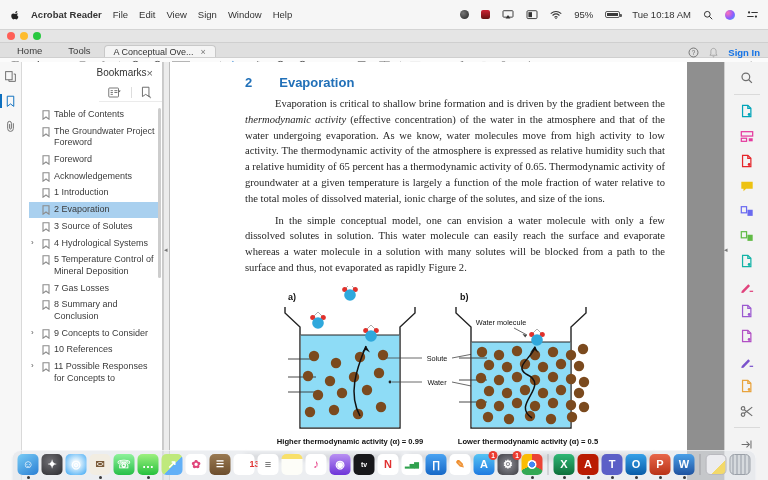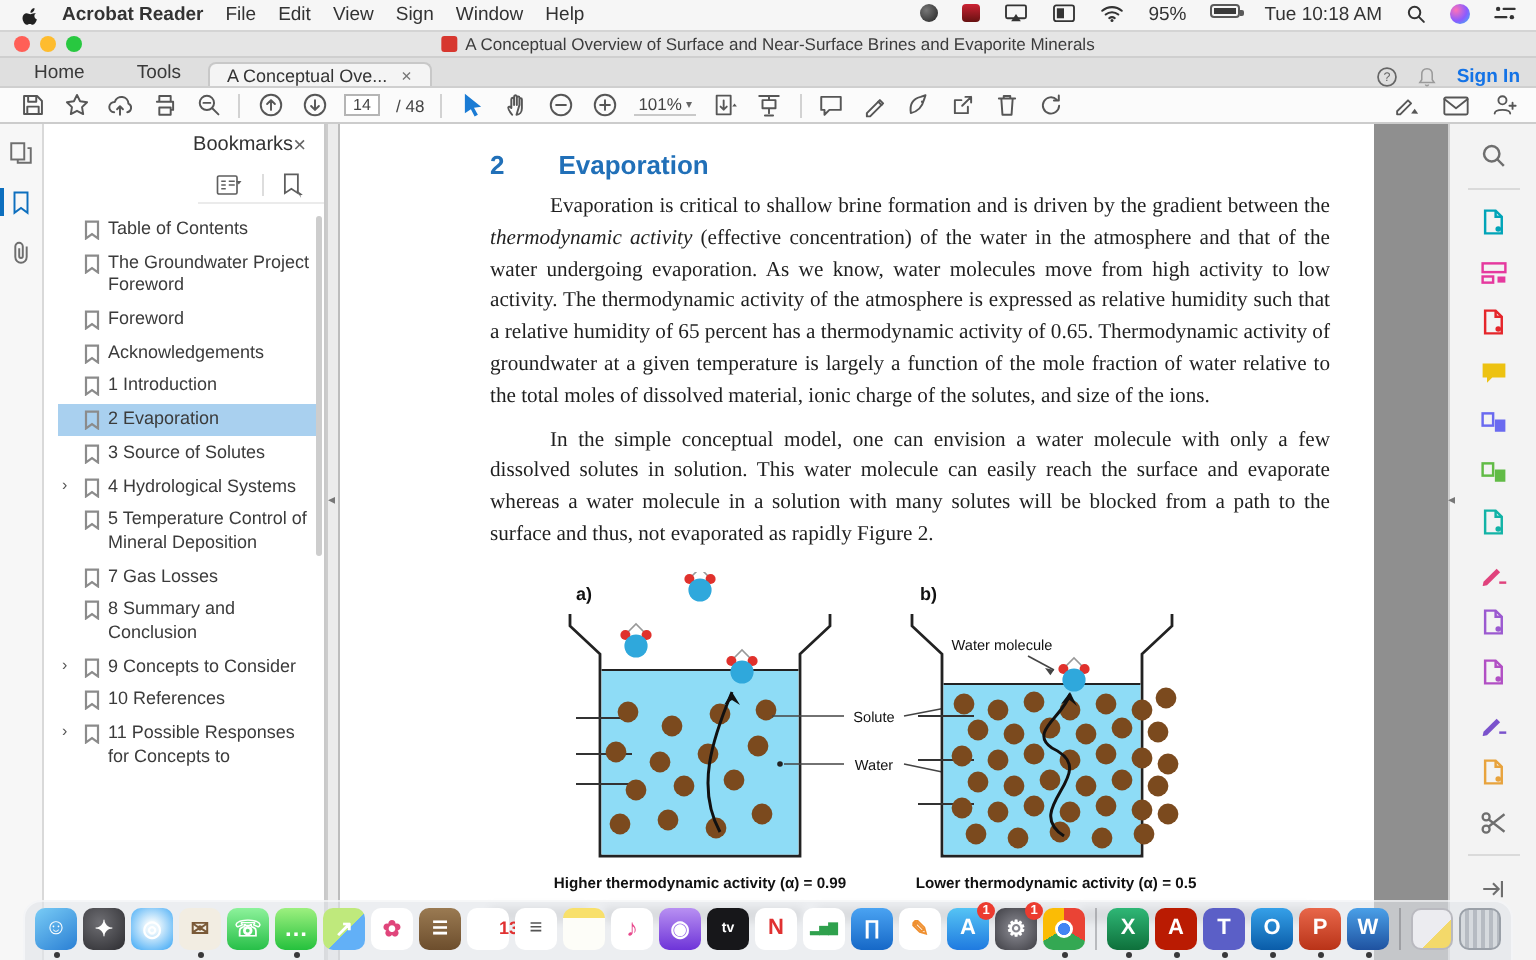--- a/index.html
+++ b/index.html
@@ -1,24 +1,24 @@
 <!DOCTYPE html>
 <html><head>
 <meta charset="utf-8">
 <style>
   * { margin:0; padding:0; box-sizing:border-box; }
   html,body { width:768px; height:480px; overflow:hidden; }
   body { position:relative; font-family:"Liberation Sans",sans-serif; background:#8f8f8f; color:#333; }
   svg { display:block; }
 
   
-  .menubar { height:16px; background:#f6f6f6; border-bottom:1px solid #d4d4d4; display:flex; align-items:center; padding:0 10px; font-size:9.5px; gap:11px; }
+  .menubar { height:30px; background:#f6f6f6; border-bottom:1px solid #d4d4d4; display:flex; align-items:center; padding:0 10px; font-size:9.5px; gap:11px; }
   .menubar .appname { font-weight:bold; }
   .menubar .menus { display:flex; gap:11px; }
-  .menubar .mright { margin-left:auto; display:flex; gap:12px; }
+  .menubar .mright { margin-left:auto; display:flex; align-items:center; gap:12px; }
   .mb-dot { width:9px; height:9px; border-radius:50%; background:radial-gradient(circle at 35% 35%,#777,#222); }
   .mb-red { width:9px; height:9px; border-radius:2px; background:linear-gradient(#c23,#611); }
   .bat { width:15px; height:7px; border:1px solid #5a5a5a; border-radius:2px; position:relative; }
   .bat::after { content:""; position:absolute; right:-3px; top:1.5px; width:2px; height:3px; background:#5a5a5a; border-radius:0 1px 1px 0; }
   .bat i { position:absolute; left:1px; top:1px; bottom:1px; width:11px; background:#3a3a3a; }
   .siri { width:10px; height:10px; border-radius:50%; background:radial-gradient(circle at 30% 30%,#ff71b8,#8a5cff 55%,#33c2f0); }
 
   
   .titlebar { height:13px; background:#e5e5e5; border-bottom:1px solid #cfcfcf; display:flex; align-items:center; padding:0 7px; position:relative; }
   .tl { width:8px; height:8px; border-radius:50%; margin-right:5px; }
@@ -143,24 +143,20 @@
         <circle cx="13" cy="9" r="1.6" fill="#333"></circle>
         <path d="M1 9h8" stroke="#333" stroke-width="1.6" stroke-linecap="round"></path>
       </svg>
   </span>
 </div>
 
 <div class="titlebar">
   <span class="tl r"></span>
   <span class="tl y"></span>
   <span class="tl g"></span>
-  <span class="wtitle">
-    <span class="pdfbadge"></span>
-    <span>A Conceptual Overview of Surface and Near-Surface Brines and Evaporite Minerals</span>
-  </span>
 </div>
 
 <div class="tabbar">
   <span class="t">Home</span>
   <span class="t">Tools</span>
   <span class="doctab">
     <span>A Conceptual Ove...</span>
     <span class="x">×</span>
   </span>
   <span class="tabright">

